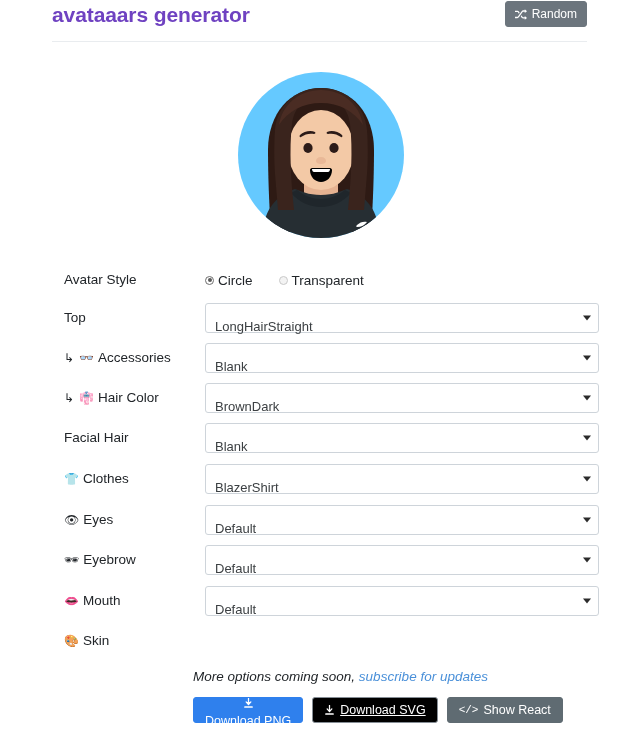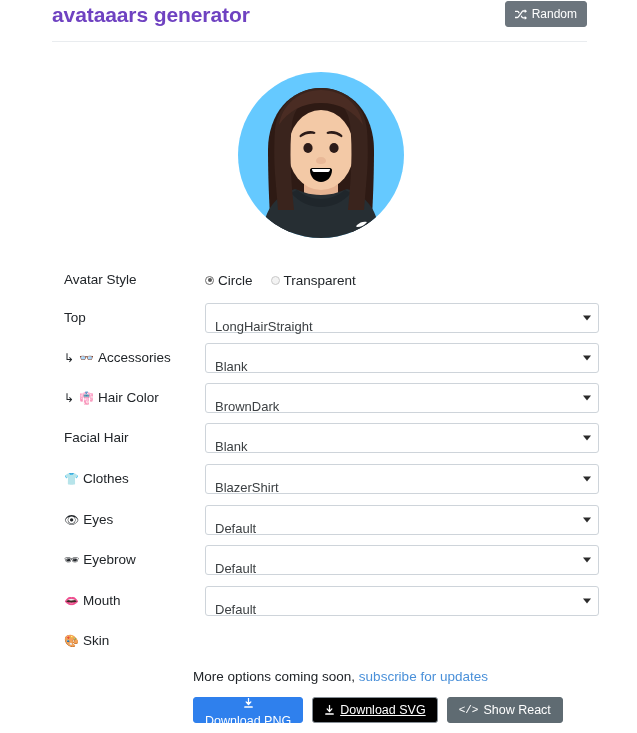--- a/index.html
+++ b/index.html
@@ -115,21 +115,21 @@
     left: 141px;
     top: 0;
     width: 394px;
   }
 
   
   .radio-group {
     display: flex;
     align-items: center;
     height: 40px;
-    gap: 8px;
+    gap: 16px;
     font-size: 13.5px;
   }
   .radio-item {
     display: inline-flex;
     align-items: center;
     gap: 4px;
     margin-right: 10px;
     cursor: pointer;
   }
   .radio {
@@ -186,20 +186,21 @@
   }
 
   
   .more-options {
     position: absolute;
     left: 193px;
     top: 669px;
     font-size: 13.5px;
     color: #212529;
     white-space: nowrap;
+    font-style: italic;
   }
   .more-options a {
     color: #4a90d9;
     text-decoration: none;
     cursor: pointer;
   }
   .btn-row {
     position: absolute;
     left: 193px;
     top: 697px;

